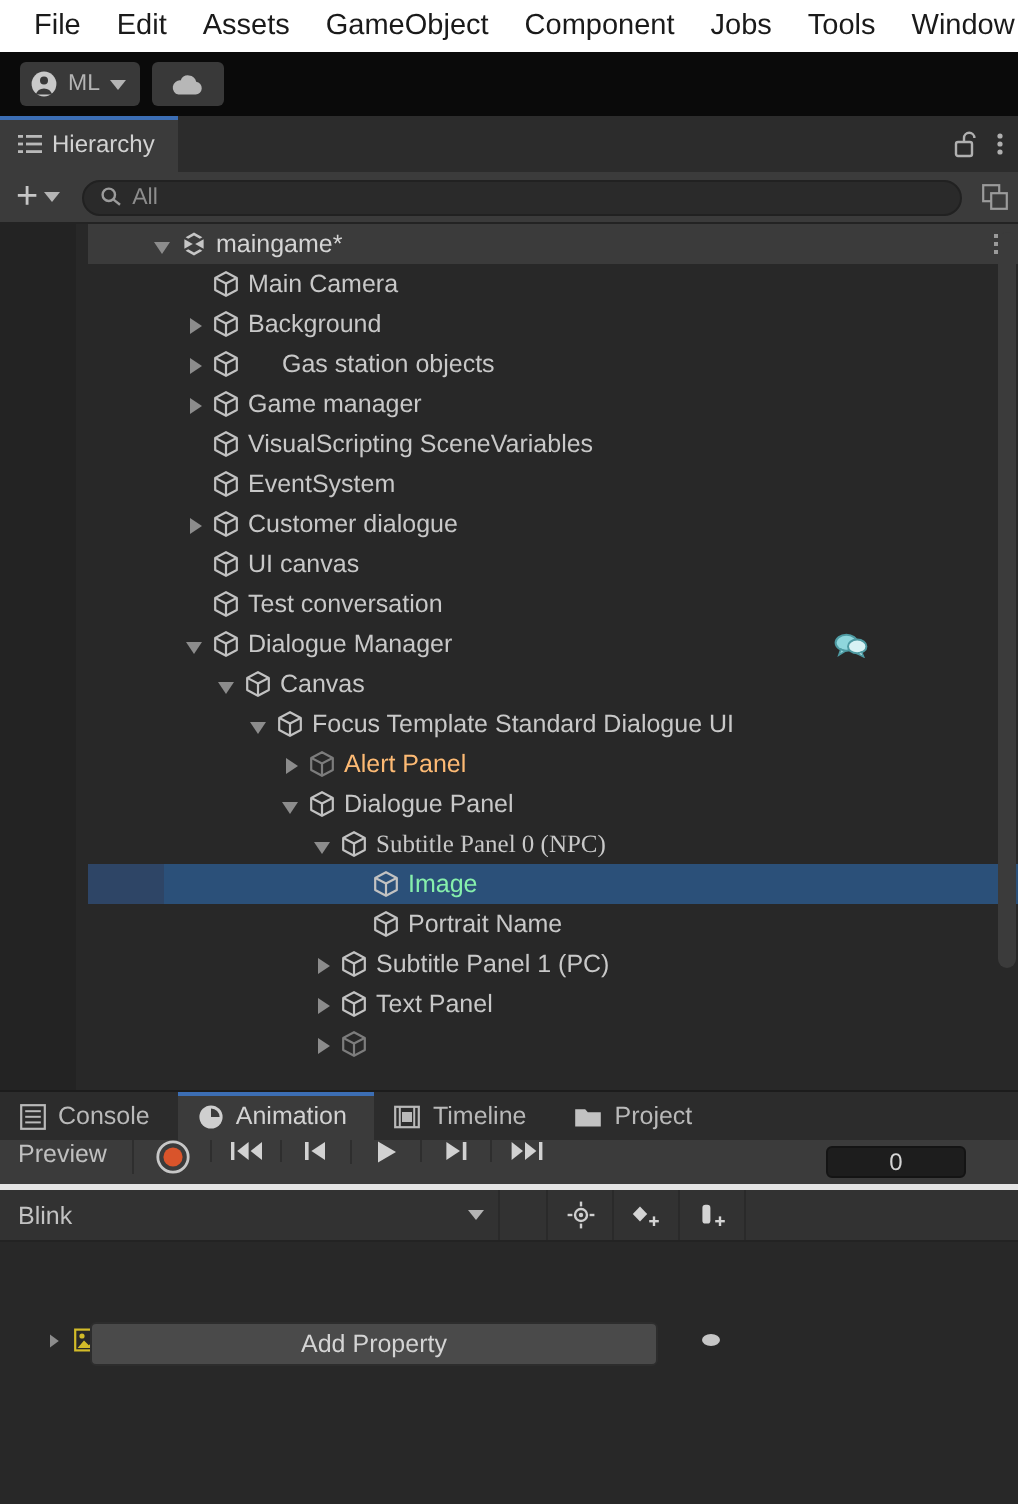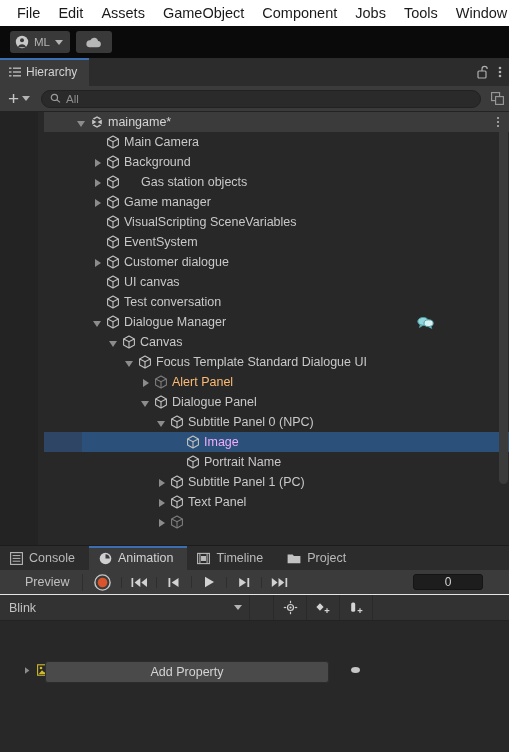--- a/index.html
+++ b/index.html
@@ -107,21 +107,21 @@
   }
   .row .twisty.open::after {
     content: ""; position: absolute; left: 1px; top: 4px;
     border-left: 4px solid transparent; border-right: 4px solid transparent;
     border-top: 6px solid #8c8c8c;
   }
   .row .label {
     font-size: 12.5px; color: #c8c8c8; margin-left: 4px;
   }
   .row.scene .label { color: #d4d4d4; }
-  .row.selected .label { color: #f0abfc; }
+  .row.selected .label { color: #86efac; }
   .row.dim .label { color: #fdba74; }
   .row.dim svg { opacity: .55; }
   .row .kebab {
     margin-left: auto; padding-right: 10px; display: flex;
     flex-direction: column; gap: 2px; align-items: center;
   }
   .row .kebab i { width: 2px; height: 2px; background: #9a9a9a; display:block; }
   .badge-bubble { margin-left: auto; margin-right: 75px; display:flex; }
 
   
@@ -134,23 +134,22 @@
   .dock { position: absolute; left: 0; bottom: 0; width: 509px; height: 207px; background: #282828; }
   .dock-tabs {
     height: 25px; background: #2c2c2c; display: flex; align-items: stretch;
     border-top: 1px solid #1c1c1c;
   }
   .dock-tabs .tab { font-size: 12.5px; padding: 0 14px 0 10px; gap: 6px; }
   .dock-tabs .tab.active { background: #3b3b3b; }
   .dock-tabs .tab.active::before { background: #3c6eb4; }
 
   .anim-toolbar {
-    height: 25px; background: #3b3b3b; display: flex; align-items: center;
-    border-bottom: 1px solid #e5e5e5;
-    padding-left: 16px;
+    height: 25px; background: #3b3b3b; display: flex; align-items: flex-start;
+    border-bottom: 3px solid #e5e5e5;
   }
   .anim-toolbar .preview-lbl {
     font-size: 12.5px; color: #c0c0c0; display: flex; align-items: center;
     padding: 0 13px 0 9px;
   }
   .tb-btn {
     width: 35px; display: flex; align-items: center; justify-content: center;
     border-left: 1px solid #2e2e2e;
   }
   .tb-btn.rec { width: 39px; }
@@ -511,21 +510,21 @@
         <div class="row">
           <span style="display: inline-block; flex: 0 0 auto; width: 112px;"></span>
           <span class="twisty open" style="z-index: 2;"></span>
           <span style="display: flex; align-items: center; margin-left: 3px; z-index: 2;">
             <svg width="14" height="14" viewBox="0 0 14 14">
               <path d="M7 1.1 12.4 4v6L7 12.9 1.6 10V4z" fill="none" stroke="#c2c2c2" stroke-width="1.1" stroke-linejoin="round"></path>
               <path d="M1.7 4 7 6.7 12.3 4" fill="none" stroke="#c2c2c2" stroke-width="1.1"></path>
               <path d="M7 6.8v6" fill="none" stroke="#c2c2c2" stroke-width="1.1"></path>
             </svg>
           </span>
-          <span class="label" style="z-index: 2;">Subtitle Panel 0 (NPC)</span>
+          <span class="label" style="z-index: 2; font-family: Liberation Serif, serif;">Subtitle Panel 0 (NPC)</span>
         </div>
         <div class="row selected">
           <div class="gutter-sel"></div>
           <span style="display: inline-block; flex: 0 0 auto; width: 128px;"></span>
           <span class="twisty" style="z-index: 2;"></span>
           <span style="display: flex; align-items: center; margin-left: 3px; z-index: 2;">
             <svg width="14" height="14" viewBox="0 0 14 14">
               <path d="M7 1.1 12.4 4v6L7 12.9 1.6 10V4z" fill="none" stroke="#c2c2c2" stroke-width="1.1" stroke-linejoin="round"></path>
               <path d="M1.7 4 7 6.7 12.3 4" fill="none" stroke="#c2c2c2" stroke-width="1.1"></path>
               <path d="M7 6.8v6" fill="none" stroke="#c2c2c2" stroke-width="1.1"></path>

